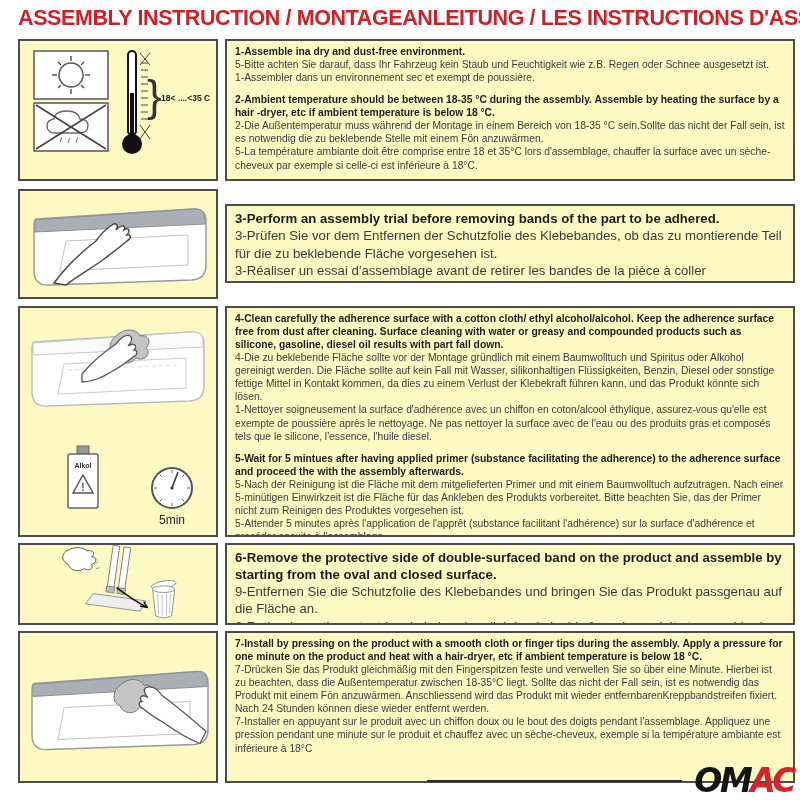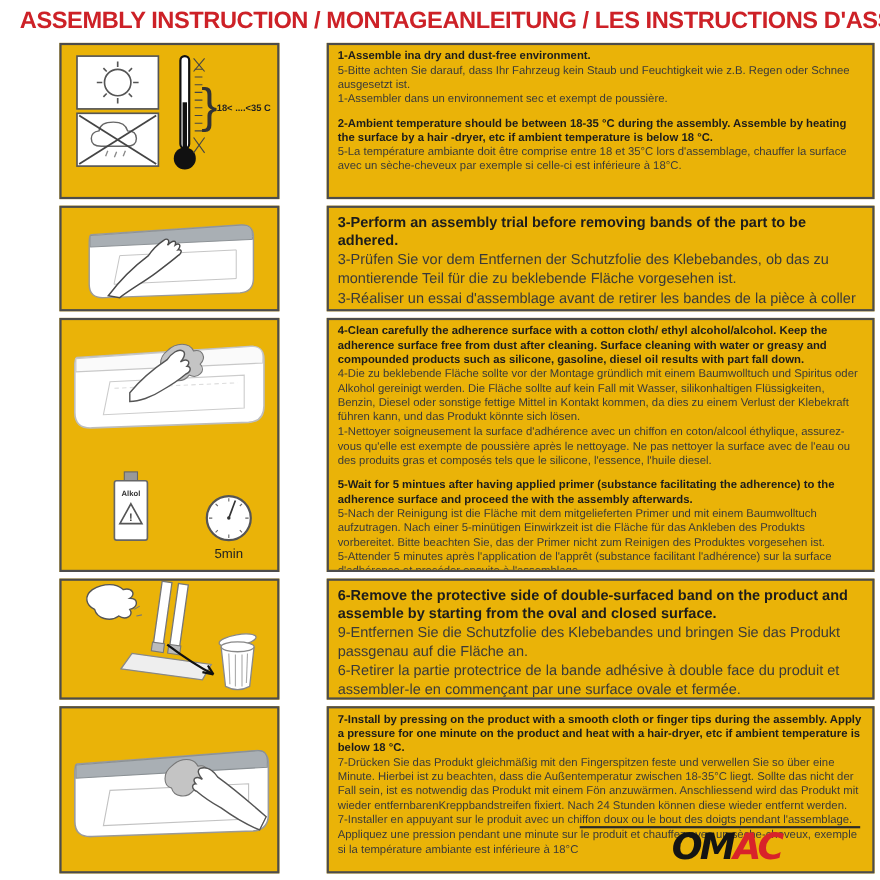--- a/index.html
+++ b/index.html
@@ -2,31 +2,31 @@
 <html><head>
 <meta charset="utf-8">
 <style>
   * { box-sizing: border-box; }
   body { margin: 0; background: #ffffff; font-family: "Liberation Sans", sans-serif; }
   .page { position: relative; width: 800px; height: 800px; background: #fff; padding: 4px 5px 0 18px; overflow: hidden; }
   .title { margin: 2px 0 8px 0; text-align: center; font-size: 21.5px; font-weight: 800;
            letter-spacing: -0.4px; color: #cd2127; white-space: nowrap; }
   .grid { display: flex; flex-direction: column; gap: 6px; }
   .row { display: flex; gap: 7px; }
-  .cell { border: 2px solid #4c4c4c; background: #eab308; overflow: hidden; margin-left: 36px; }
+  .cell { border: 2px solid #4c4c4c; background: #fef9c3; overflow: hidden; }
   .illus { flex: 0 0 200px; width: 200px; display: flex; align-items: center; justify-content: center; }
   .illus svg { width: 100%; height: 100%; }
   .text { flex: 1; padding: 4px 8px 2px 8px; }
-  .r1 { height: 142px; } .r2 { height: 96px; } .r3 { height: 231px; } .r4 { height: 110px; } .r5 { height: 152px; }
+  .r1 { height: 142px; } .r2 { height: 113px; align-items: center; } .r3 { height: 231px; } .r4 { height: 82px; } .r5 { height: 152px; }
   .step { margin: 0 0 9px 0; font-size: 10.3px; line-height: 1.27; color: #3a3a3a; }
   .step:last-child { margin-bottom: 0; }
   .step .en { display: block; font-weight: 700; color: #1c1c1c; }
   .step .lang { display: block; }
   .big .step { font-size: 13.2px; line-height: 1.3; }
-  .footer { position: absolute; right: 6px; bottom: 14px; display: flex; align-items: center; flex-direction: column; }
+  .footer { position: absolute; right: 6px; bottom: 3px; display: flex; align-items: center; }
   .footer-line { width: 255px; height: 2px; background: #2a2a2a; margin-right: 12px; }
   .logo { font-family: "DejaVu Sans", sans-serif; font-size: 33px; font-weight: 900; font-style: italic;
           letter-spacing: -2.5px; line-height: 1; }
   .logo .lg-black { color: #141414; }
   .logo .lg-red { color: #d8232a; }
   text { font-family: "Liberation Sans", sans-serif; }
 </style>
 </head>
 <body>
 
@@ -91,20 +91,21 @@
         </svg>
       </div>
       <div class="cell text">
         <p class="step">
           <span class="en">1-Assemble ina dry and dust-free environment.</span>
           <span class="lang">5-Bitte achten Sie darauf, dass Ihr Fahrzeug kein Staub und Feuchtigkeit wie z.B. Regen oder Schnee ausgesetzt ist.</span>
           <span class="lang">1-Assembler dans un environnement sec et exempt de poussière.</span>
         </p>
         <p class="step">
           <span class="en">2-Ambient temperature should be between 18-35 °C  during the assembly. Assemble by heating the surface by a hair -dryer, etc if ambient temperature is below 18 °C.</span>
+          <span class="lang">2-Die Außentemperatur muss während der Montage in einem Bereich von 18-35 °C  sein.Sollte das nicht der Fall sein, ist es notwendig die zu beklebende Stelle mit einem Fön anzuwärmen.</span>
           <span class="lang">5-La température ambiante doit être comprise entre 18 et 35°C lors d'assemblage, chauffer la surface avec un sèche-cheveux par exemple si celle-ci est inférieure à 18°C.</span>
         </p>
       </div>
     </div>
 
     <div class="row r2">
       <div class="cell illus">
         <svg viewBox="0 0 196 106">
           <g>
             <path d="M 16 28 L 172 18 Q 186 17 186 30 L 186 74 Q 186 88 172 89 L 30 94 Q 14 95 14 80 L 14 36 Q 14 29 16 28 Z" fill="#fff" stroke="#9a9a9a" stroke-width="1.5"></path>

